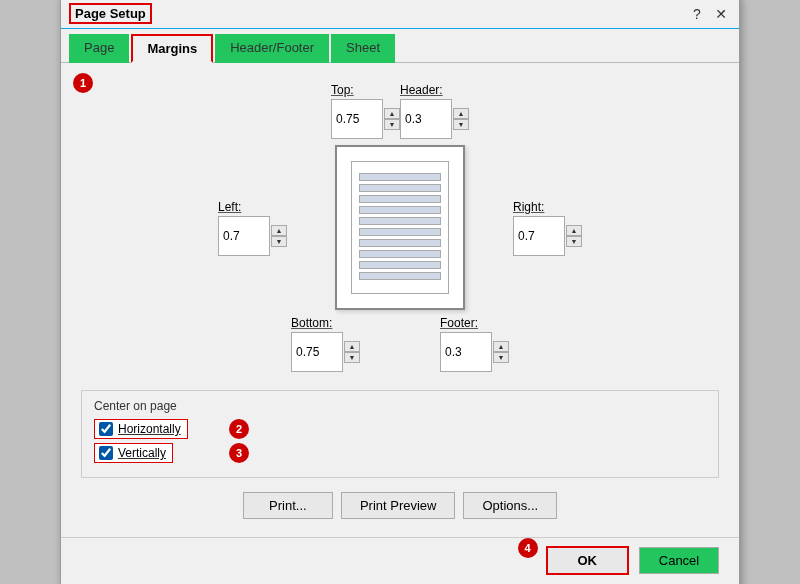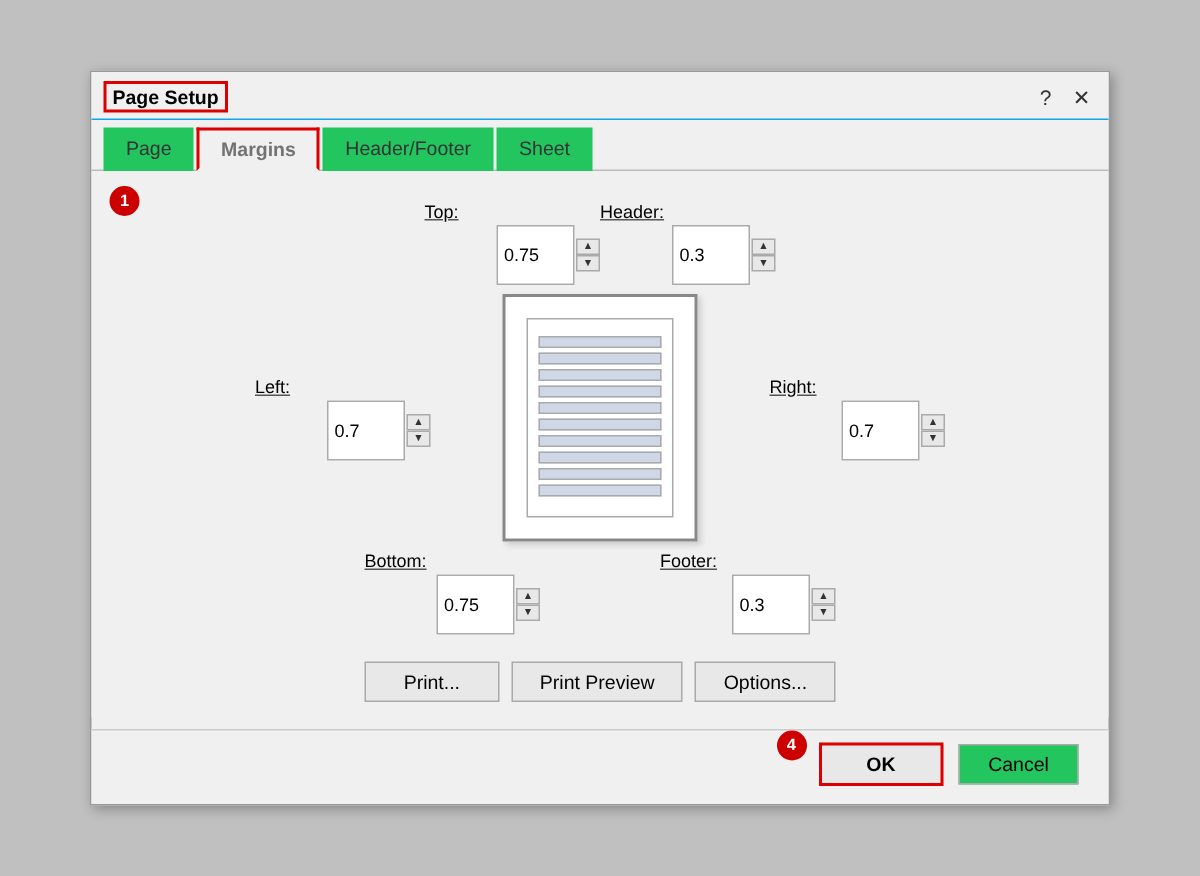--- a/index.html
+++ b/index.html
@@ -66,21 +66,21 @@
       background: #22c55e;
       color: #333;
       position: relative;
       top: 1px;
     }
     .tab.active {
       background: #f0f0f0;
       border: 2px solid #d00;
       border-bottom: 2px solid #f0f0f0;
       font-weight: 600;
-      color: #737373;
+      color: #000000;
       z-index: 1;
     }
     .content {
       padding: 12px 20px 10px 20px;
       background: #f0f0f0;
       position: relative;
     }
     .badge {
       display: inline-flex;
       align-items: center;
@@ -124,21 +124,20 @@
       align-items: center;
     }
     .spinner-input {
       width: 52px;
       height: 22px;
       border: 1px solid #aaa;
       padding: 19px 4px;
       font-size: 12px;
       background: #fff;
       text-align: left;
-      margin-left: 48px;
     }
     .spinner-btns {
       display: flex;
       flex-direction: column;
       margin-left: 1px;
     }
     .spin-btn {
       width: 16px;
       height: 11px;
       background: #e8e8e8;
@@ -404,20 +403,37 @@
             <input class="spinner-input" type="text" value="0.3" style="">
             <div class="spinner-btns">
               <button class="spin-btn">▲</button>
               <button class="spin-btn">▼</button>
             </div>
           </div>
         </div>
       </div>
     </div>
 
+    <div class="center-on-page">
+      <div class="center-label">Center on page</div>
+      <div class="checkbox-row">
+        <label class="checkbox-box">
+          <input class="cb-input" type="checkbox" checked="" style="">
+          <span class="cb-label">Horizontally</span>
+        </label>
+        <span class="badge badge-2">2</span>
+      </div>
+      <div class="checkbox-row">
+        <label class="checkbox-box">
+          <input class="cb-input" type="checkbox" checked="" style="">
+          <span class="cb-label">Vertically</span>
+        </label>
+        <span class="badge badge-3">3</span>
+      </div>
+    </div>
 
     <div class="action-row">
       <button class="action-btn">Print...</button>
       <button class="action-btn">Print Preview</button>
       <button class="action-btn">Options...</button>
     </div>
   </div>
 
   <div class="footer-row">
     <div class="ok-wrapper">

